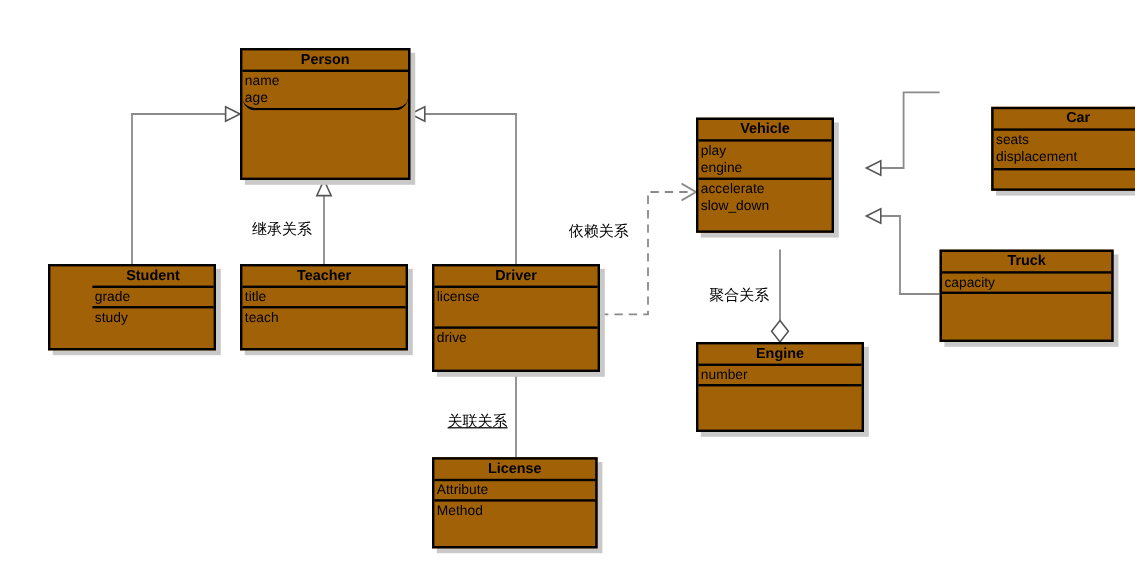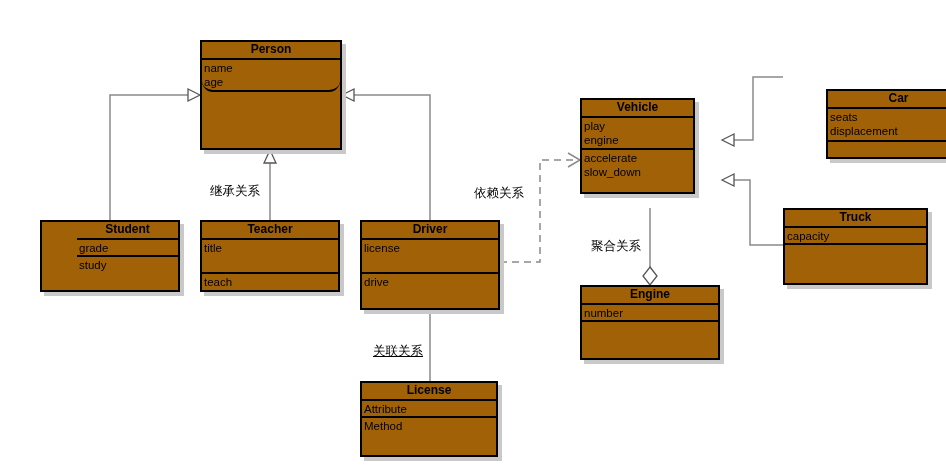--- a/index.html
+++ b/index.html
@@ -107,21 +107,21 @@
     <div class="uml-attrs" style="height:17px;">
       <div class="uml-line">grade</div>
     </div>
     <div class="uml-methods">
       <div class="uml-line">study</div>
     </div>
   </div>
 
   <div class="uml-class" style="left:200px;top:220px;width:140px;height:72px;">
     <div class="uml-title">Teacher</div>
-    <div class="uml-attrs" style="height:34px;">
+    <div class="uml-attrs" style="height:17px;">
       <div class="uml-line">title</div>
     </div>
     <div class="uml-methods">
       <div class="uml-line">teach</div>
     </div>
   </div>
 
   <div class="uml-class" style="left:360px;top:220px;width:140px;height:90px;">
     <div class="uml-title">Driver</div>
     <div class="uml-attrs" style="height:34px;">

